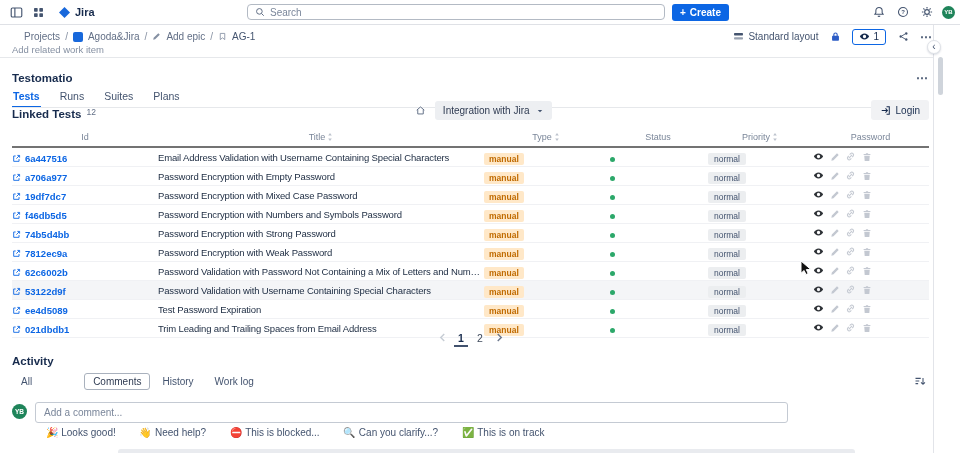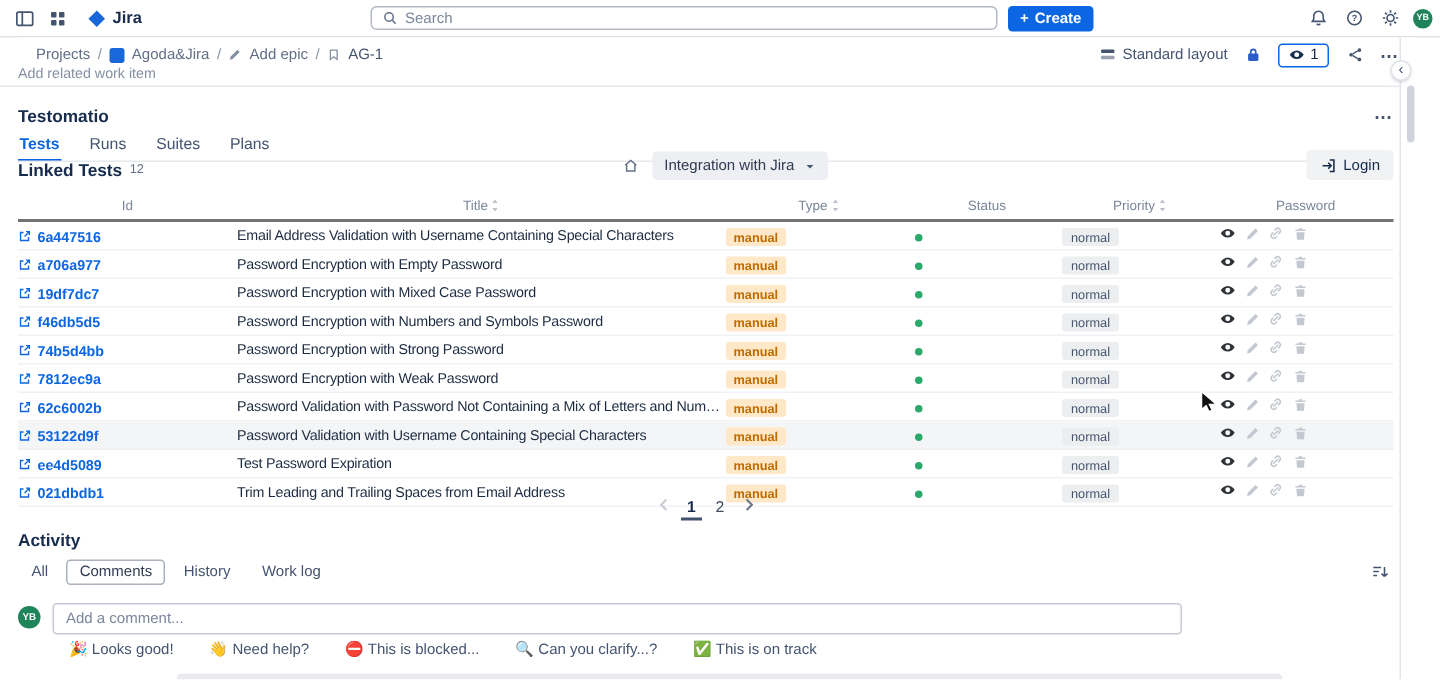--- a/index.html
+++ b/index.html
@@ -77,21 +77,21 @@
   .pg-btn{font-size:10.5px;color:#3f4a5c;background:none;border:none;height:17px;min-width:14px;display:flex;align-items:center;justify-content:center;padding:0 2px;border-bottom:2px solid transparent;}
   .pg-btn.current{font-weight:700;color:#172b4d;border-bottom-color:#42526e;}
   .pg-chev{color:#6b778c;}
   .pg-chev.disabled{color:#c6ccd4;}
 
   
   .activity-title{position:absolute;top:355px;left:12px;}
   .activity-bar{position:absolute;top:372px;left:12px;width:917px;display:flex;align-items:center;}
   .atabs{display:flex;gap:3px;}
   .atab{font-size:10px;color:#44546f;background:transparent;border:1px solid transparent;border-radius:3px;padding:2px 8px;}
-  .atab.active{border-color:#a9b1bd;background:#fff;color:#2f3b52;}
+  .atab.active{border-color:#a9b1bd;background:#fff;color:#2f3b52;margin-left:40px;}
   .sortbtn{margin-left:auto;}
   .c-avatar{position:absolute;top:404px;left:12px;width:15px;height:15px;font-size:6.5px;}
   .comment-box{position:absolute;top:402px;left:35px;width:753px;height:21px;border:1px solid #c4cad3;border-radius:3px;display:flex;align-items:center;padding-left:8px;box-sizing:border-box;background:#fff;}
   .c-ph{font-size:10px;color:#7a869a;}
   .chips{position:absolute;top:427px;left:46px;display:flex;gap:24px;}
   .chip{font-size:10px;color:#44546f;background:none;border:none;padding:0;}
   .strip{position:absolute;top:449px;left:118px;width:737px;height:5px;background:#e9ebef;border-radius:3px 3px 0 0;}
 
   
   .vdiv{position:absolute;left:933px;top:25px;bottom:0;width:1px;background:#e2e4e9;}

